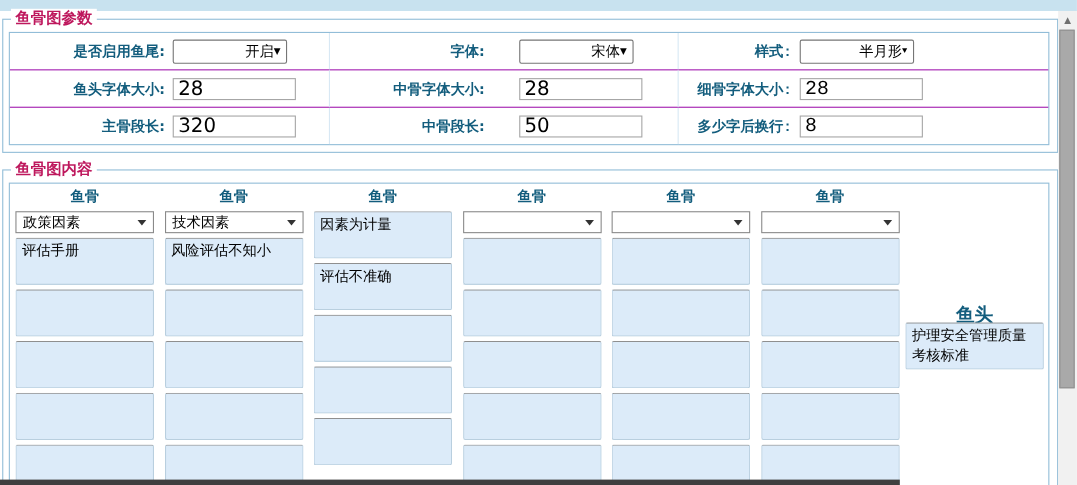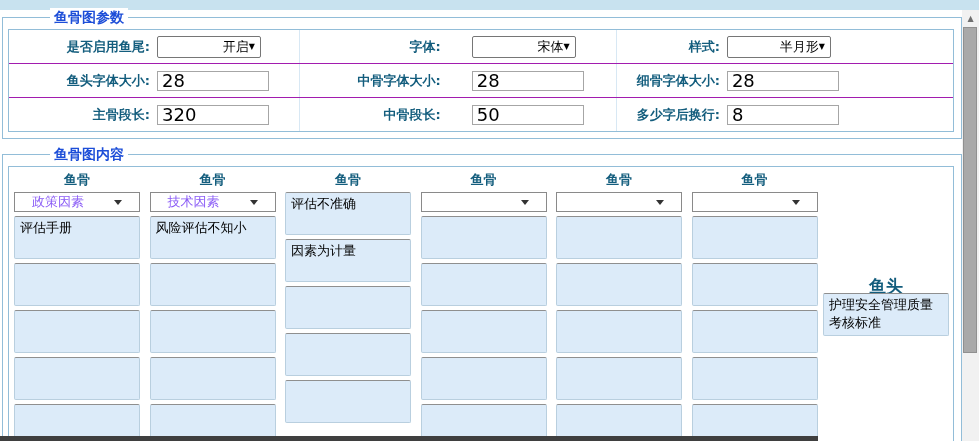--- a/index.html
+++ b/index.html
@@ -6,31 +6,31 @@
   body{
     width:979px;height:441px;overflow:hidden;position:relative;
     background:#ffffff;font-family:"DejaVu Sans","Liberation Sans",sans-serif;
   }
   .top-strip{position:absolute;left:0;top:0;width:979px;height:10px;background:#c8e2ef;}
   .fieldset{position:absolute;border:1px solid #92bdd8;background:#fff;}
   .fs-params{left:2px;top:17px;width:958px;height:120px;}
   .fs-content{left:2px;top:154px;width:958px;height:320px;}
   .legend{
     position:absolute;top:-10px;left:7px;background:#fff;padding:0 4px;
-    font-weight:bold;font-size:14px;color:#1d4ed8;line-height:18px;white-space:nowrap;margin-left:40px;
+    font-weight:bold;font-size:14px;color:#be185d;line-height:18px;white-space:nowrap;
   }
   
   .params-table{
     position:absolute;left:5px;top:11px;width:944px;height:101px;
     border:1px solid #92bdd8;display:flex;flex-direction:column;background:#fff;
   }
   .p-row{flex:1;display:flex;border-bottom:1px solid #a21caf;}
   .p-row:last-child{border-bottom:none;}
   .p-cell{display:flex;align-items:center;border-right:1px solid #d8e8f4;box-sizing:border-box;}
-  .p-cell:last-child{border-right:none;}
+  .p-cell:last-child{border-right:none;font-family:Liberation Mono, monospace;}
   .p-cell.c0{width:30.8%;}
   .p-cell.c1{width:33.6%;gap:24px;}
   .p-cell.c2{width:35.6%;}
   .p-label{color:#135d7d;font-weight:bold;font-size:13px;text-align:right;flex:0 0 auto;}
   .c0 .p-label{width:141px;}
   .c1 .p-label{width:141px;}
   .c2 .p-label{width:103px;}
   .p-input{
     margin-left:7px;width:102px;height:16px;border:1px solid #a6a6a6;
     font-size:18px;padding:1px 4px;font-family:inherit;color:#000;background:#fff;
@@ -47,21 +47,21 @@
     border:1px solid #92bdd8;background:#fff;
   }
   .bone-col{position:absolute;top:0;width:126px;}
   .bone-header{
     text-align:center;color:#135d7d;font-weight:bold;font-size:13px;
     margin-top:4px;height:17px;line-height:17px;
   }
   .combo{
     margin-top:4px;height:18px;border:1px solid #8a8a8a;background:#fff;
     display:flex;align-items:center;justify-content:space-between;
-    padding:0 17px;font-size:13px;color:#8b5cf6;cursor:default;box-sizing:content-box;
+    padding:0 6px;font-size:13px;color:#000000;cursor:default;box-sizing:content-box;
   }
   .combo-arrow{
     width:0;height:0;border-left:4px solid transparent;border-right:4px solid transparent;
     border-top:5px solid #333;
   }
   .note{
     display:block;width:126px;height:43px;box-sizing:border-box;margin-top:4px;
     background:#dcebf9;border:1px solid #b9cfdf;border-top-color:#8f8f8f;border-radius:2px;
     font-size:13px;font-family:inherit;color:#000;padding:2px 5px;resize:none;overflow:hidden;
   }
@@ -163,22 +163,22 @@
           <span class="combo-arrow"></span>
         </div>
         <textarea class="note" style="">风险评估不知小</textarea>
         <textarea class="note" style=""></textarea>
         <textarea class="note" style=""></textarea>
         <textarea class="note" style=""></textarea>
         <textarea class="note" style=""></textarea>
       </div>
       <div class="bone-col" style="left: 276px;">
         <div class="bone-header">鱼骨</div>
+        <textarea class="note" style="">因素为计量</textarea>
         <textarea class="note" style="">评估不准确</textarea>
-        <textarea class="note" style="">因素为计量</textarea>
         <textarea class="note" style=""></textarea>
         <textarea class="note" style=""></textarea>
         <textarea class="note" style=""></textarea>
       </div>
       <div class="bone-col" style="left: 411.5px;">
         <div class="bone-header">鱼骨</div>
         <div class="combo">
           <span></span>
           <span class="combo-arrow"></span>
         </div>

